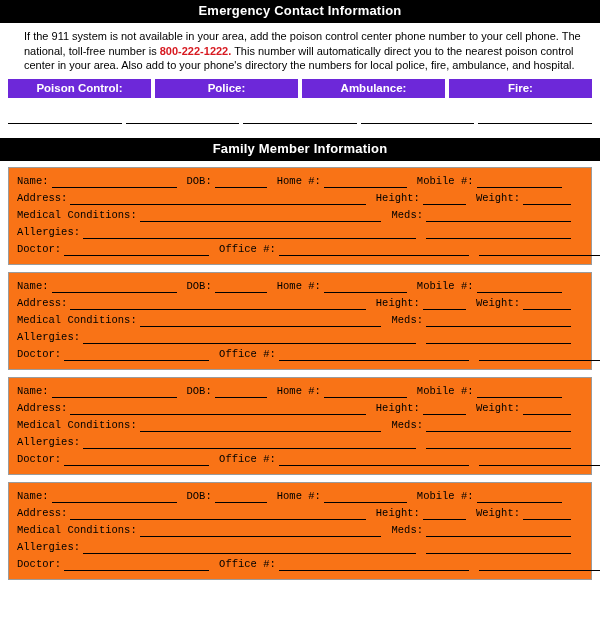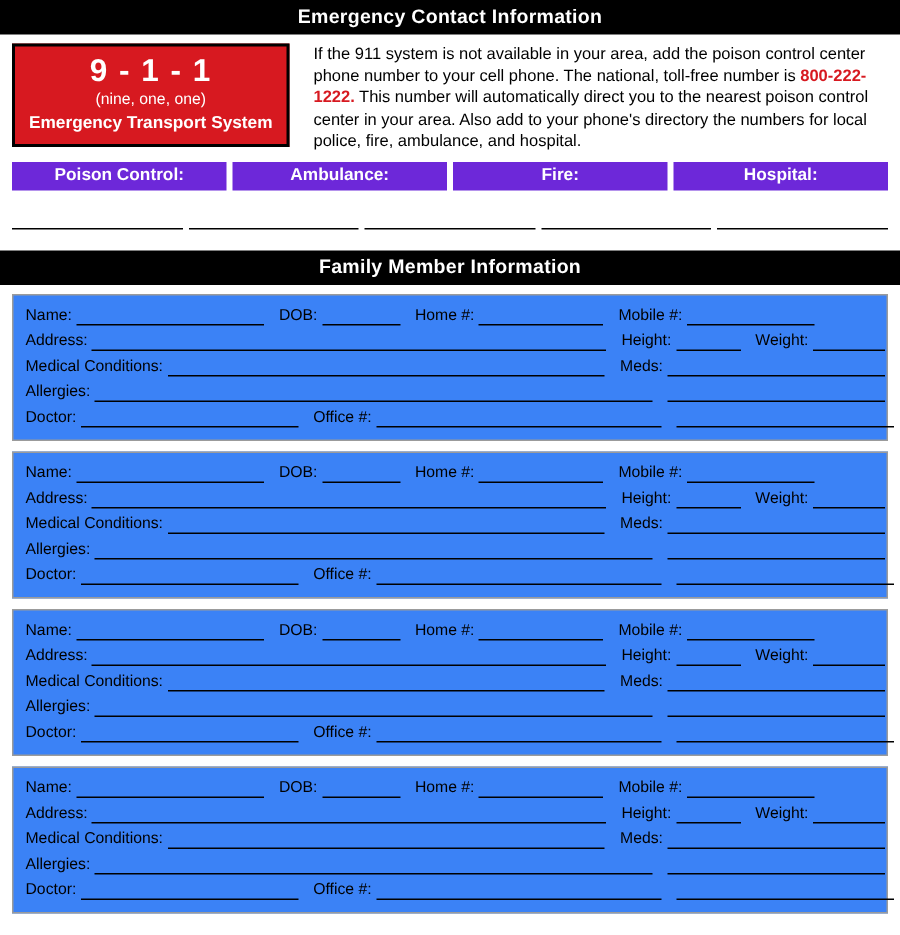--- a/index.html
+++ b/index.html
@@ -109,24 +109,25 @@
     height: 13px;
   }
 
   
   .family-wrap {
     padding: 6px 8px 0 8px;
     box-sizing: border-box;
   }
   .member-card {
     border: 1px solid #9b9b9b;
-    background: #3b82f6;
-    box-sizing: border-box;
-    padding: 7px 1px 8px 8px;
+    background: #f97316;
+    box-sizing: border-box;
+    padding: 7px 20px 8px 8px;
     margin-bottom: 7px;
+    font-family: Liberation Mono, monospace;
   }
   .frow {
     display: flex;
     align-items: flex-end;
     font-size: 10.5px;
     line-height: 13px;
     margin-bottom: 4px;
     white-space: nowrap;
   }
   .frow:last-child { margin-bottom: 0; }
@@ -156,35 +157,30 @@
   .w-tail  { flex: 0 0 145px; }
 </style>
 </head>
 <body>
 
 <div class="page">
 
   <div class="banner">Emergency Contact Information</div>
 
   <div class="emergency-row">
-    <div class="e911-box">
-      <div class="e911-big">9 - 1 - 1</div>
-      <div class="e911-sub">(nine, one, one)</div>
-      <div class="e911-tag">Emergency Transport System</div>
-    </div>
     <div class="e-text">
       <span>If the 911 system is not available in your area, add the poison control center phone number to your cell phone. The national, toll-free number is </span><span class="phone-red">800-222-1222.</span><span> This number will automatically direct you to the nearest poison control center in your area. Also add to your phone's directory the numbers for local police, fire, ambulance, and hospital.</span>
     </div>
   </div>
 
   <div class="contact-strip">
     <div class="contact-cell">Poison Control:</div>
+    <div class="contact-cell">Police:</div>
     <div class="contact-cell">Ambulance:</div>
     <div class="contact-cell">Fire:</div>
-    <div class="contact-cell">Hospital:</div>
   </div>
 
   <div class="contact-lines">
     <div class="ln"></div>
     <div class="ln"></div>
     <div class="ln"></div>
     <div class="ln"></div>
     <div class="ln"></div>
   </div>
 

